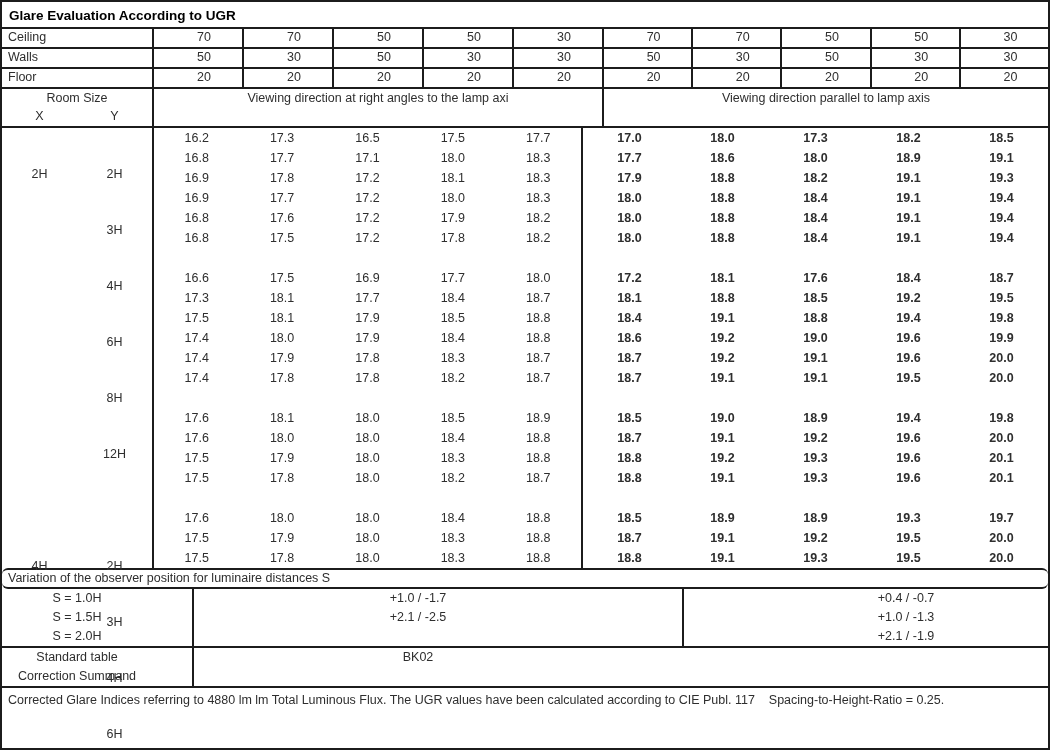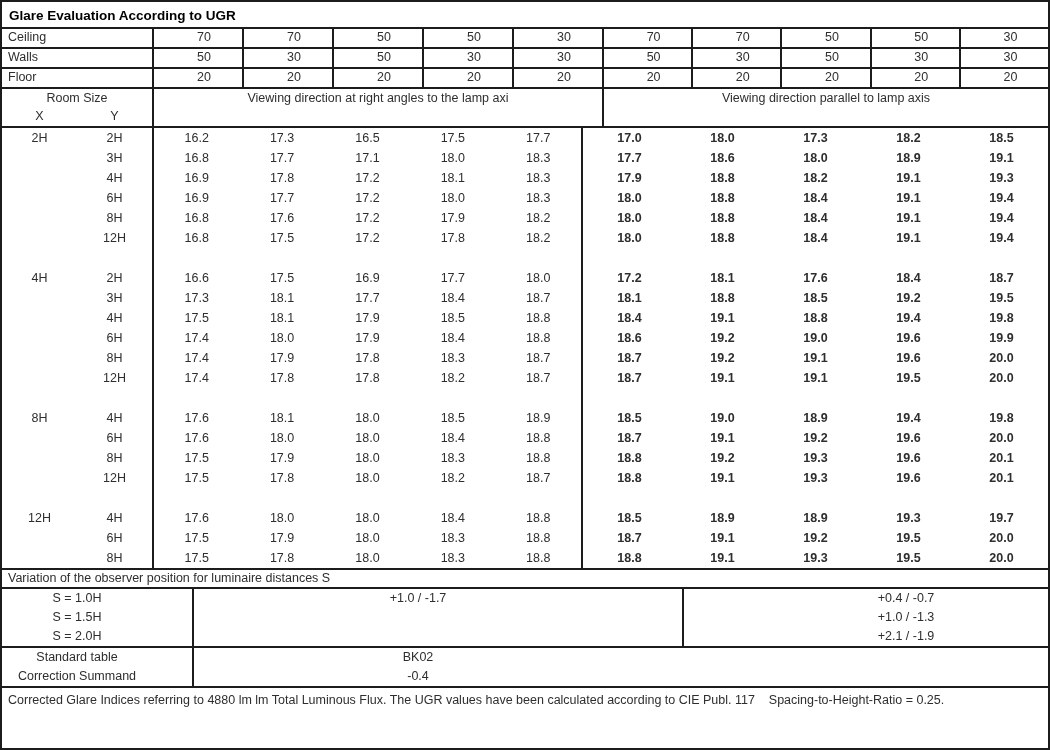--- a/index.html
+++ b/index.html
@@ -46,29 +46,29 @@
   .dir-cell {
     border-left:2px solid #1c1c1c; box-sizing:border-box;
     text-align:center; line-height:19px;
   }
   
   .data-region { display:flex; height:440px; }
   .data-left { width:150px; }
   .data-group { border-left:2px solid #1c1c1c; box-sizing:border-box; }
   .g1 { width:450px; }
   .g2 { width:490px;font-weight:bold; }
-  .drow-left { display:flex; height:20px; }
+  .drow-left { display:flex; height:20px;margin-top:36px; }
   .drow-left span { width:75px; text-align:center; line-height:20px; }
   .drow-vals { display:grid; grid-template-columns:repeat(5,1fr); height:20px; }
   .drow-vals span { text-align:center; line-height:20px; }
   
   .variation-row {
     height:21px; box-sizing:border-box;
     border-top:2px solid #1c1c1c; border-bottom:2px solid #1c1c1c;
-    padding-left:6px; line-height:17px;
+    padding-left:6px; line-height:17px;border-radius:6px;
   }
   .footer-grid {
     display:grid;
     grid-template-columns:150px 450px 446px;
     box-sizing:border-box;
     border-bottom:2px solid #1c1c1c;
     gap:40px;
   }
   .s-block { height:59px; }
   .sum-block { height:40px; }
@@ -542,34 +542,34 @@
   <div class="variation-row">Variation of the observer position for luminaire distances S</div>
 
   <div class="footer-grid s-block">
     <div class="fcol" id="s-labels">
         <div class="fline">S = 1.0H</div>
         <div class="fline">S = 1.5H</div>
         <div class="fline">S = 2.0H</div>
       </div>
     <div class="fcol bordered" id="s-g1">
         <div class="fline">+1.0 / -1.7</div>
+        <div class="fline">+2.1 / -2.5</div>
       </div>
     <div class="fcol bordered" id="s-g2">
         <div class="fline">+0.4 / -0.7</div>
         <div class="fline">+1.0 / -1.3</div>
         <div class="fline">+2.1 / -1.9</div>
       </div>
   </div>
 
   <div class="footer-grid sum-block">
     <div class="fcol" id="sum-labels">
         <div class="fline">Standard table</div>
         <div class="fline">Correction Summand</div>
       </div>
     <div class="fcol bordered" id="sum-g1">
         <div class="fline">BK02</div>
-        <div class="fline">-0.4</div>
       </div>
   </div>
 
   <div class="footnote">Corrected Glare Indices referring to 4880 lm lm Total Luminous Flux. The UGR values have been calculated according to CIE Publ. 117    Spacing-to-Height-Ratio = 0.25.</div>
 
 </div>
 
 </body></html>

